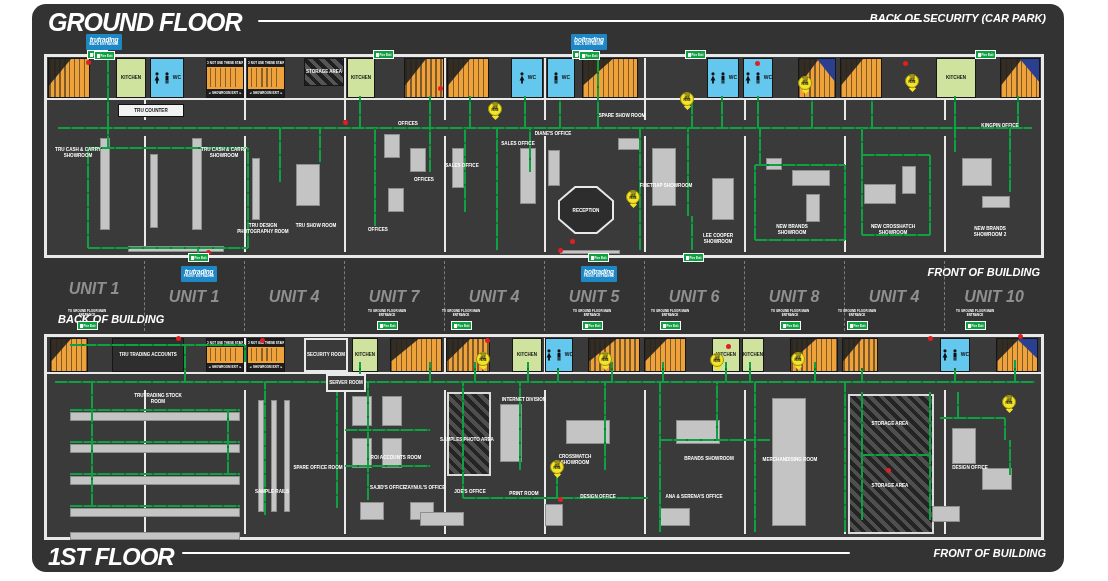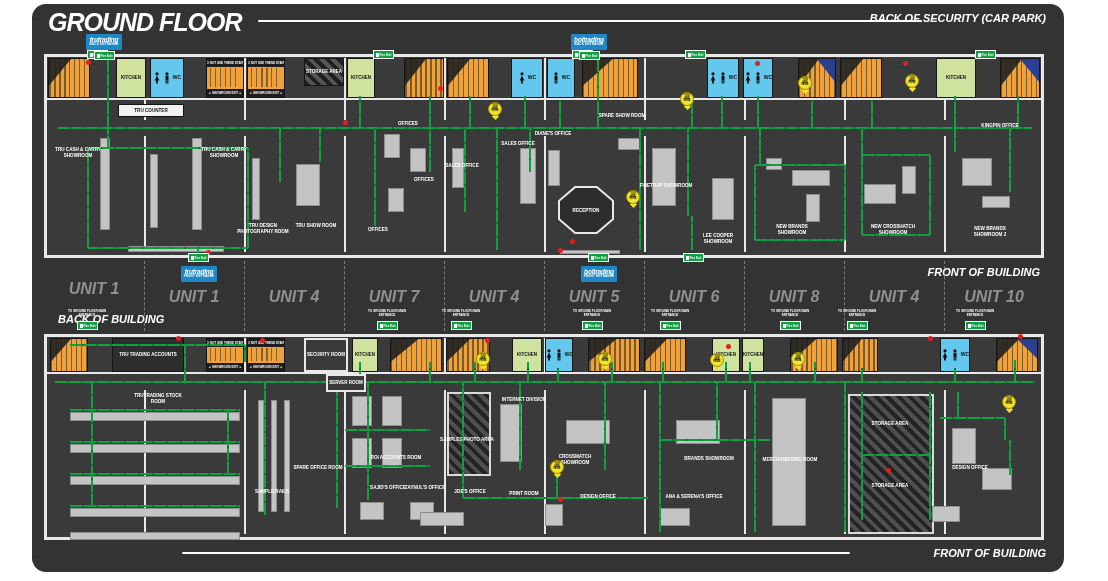--- a/index.html
+++ b/index.html
@@ -66,20 +66,21 @@
 </head>
 <body>
 
 <div id="canvas">
   <div class="panel"></div>
 
   <div class="floor-title" style="left:48px;top:8px;font-size:25px;">GROUND FLOOR</div>
   <div class="hline" style="left:258px;top:20px;width:664px;"></div>
   <div class="note" style="right:62px;top:12px;">BACK OF SECURITY (CAR PARK)</div>
 
+  <div class="floor-title" style="left:48px;top:543px;font-size:24px;">1ST FLOOR</div>
   <div class="hline" style="left:182px;top:552px;width:668px;height:1.5px;"></div>
   <div class="note" style="right:62px;top:547px;">FRONT OF BUILDING</div>
 
   <div class="note" style="left:58px;top:313px;">BACK OF BUILDING</div>
   <div class="note" style="right:68px;top:266px;">FRONT OF BUILDING</div>
 <div class="plan" style="left: 44px; top: 54px; width: 1000px; height: 204px;"></div>
     <div class="wall" style="left: 46px; top: 98px; width: 996px; height: 2px; z-index: 1;"></div>
     <div class="wall" style="left: 144px; top: 58px; width: 2px; height: 62px; z-index: 1;"></div>
     <div class="wall" style="left: 144px; top: 136px; width: 2px; height: 116px; z-index: 1;"></div>
     <div class="wall" style="left: 244px; top: 58px; width: 2px; height: 62px; z-index: 1;"></div>

